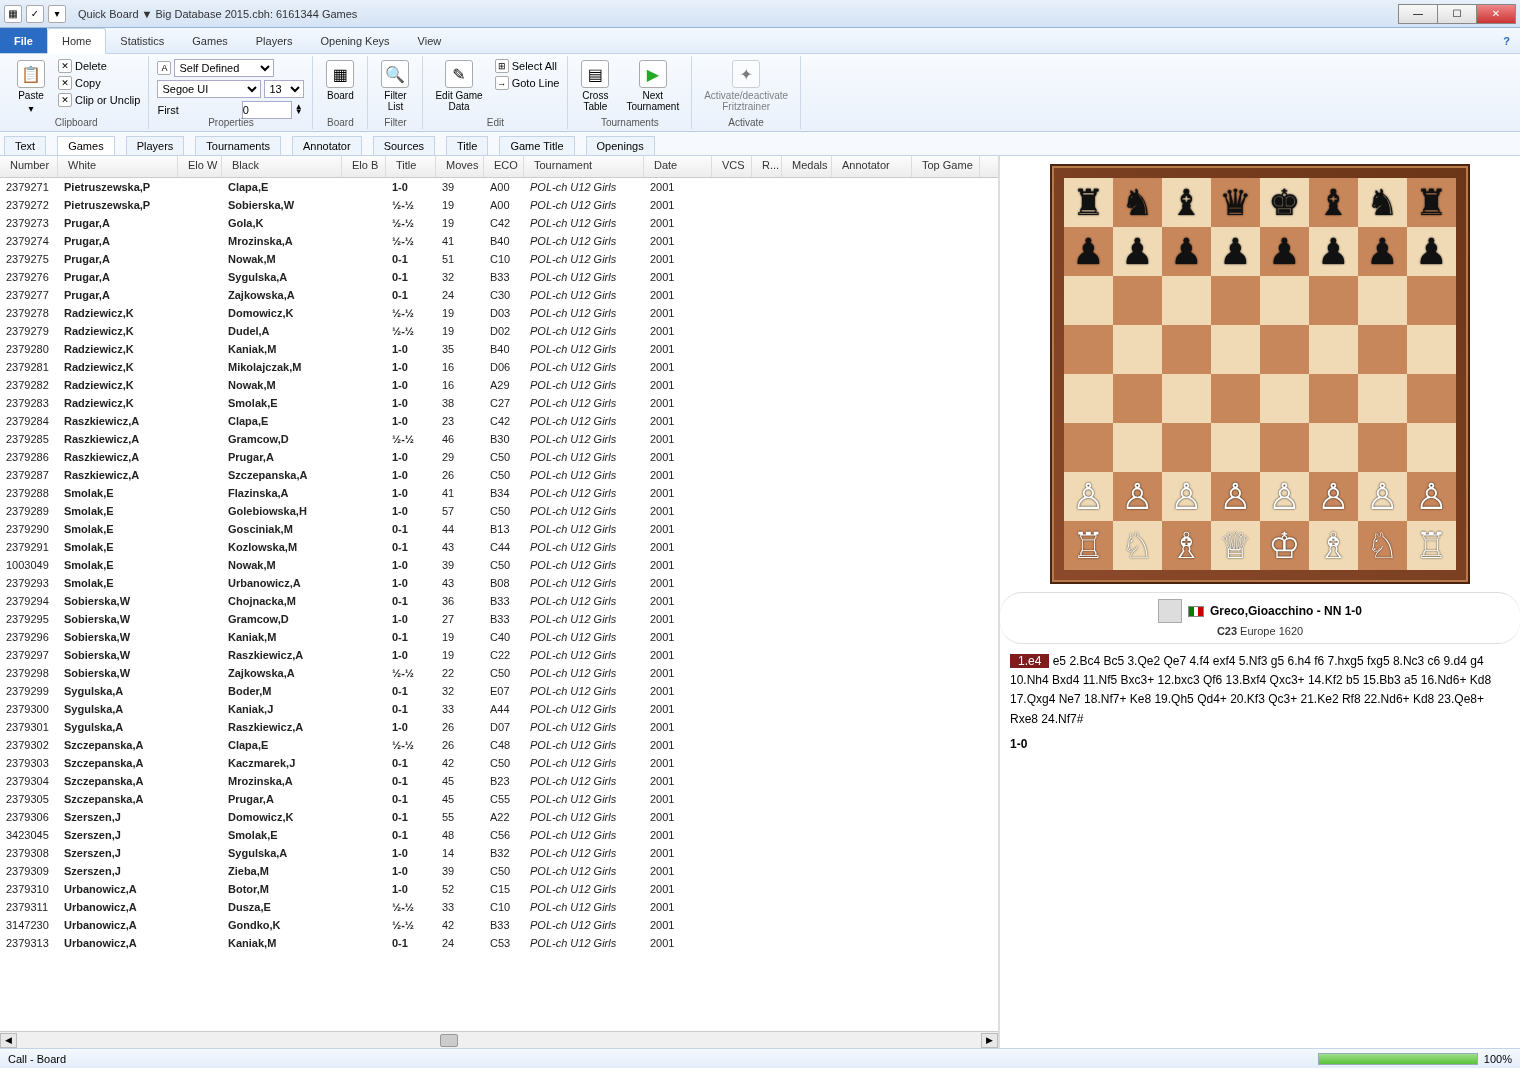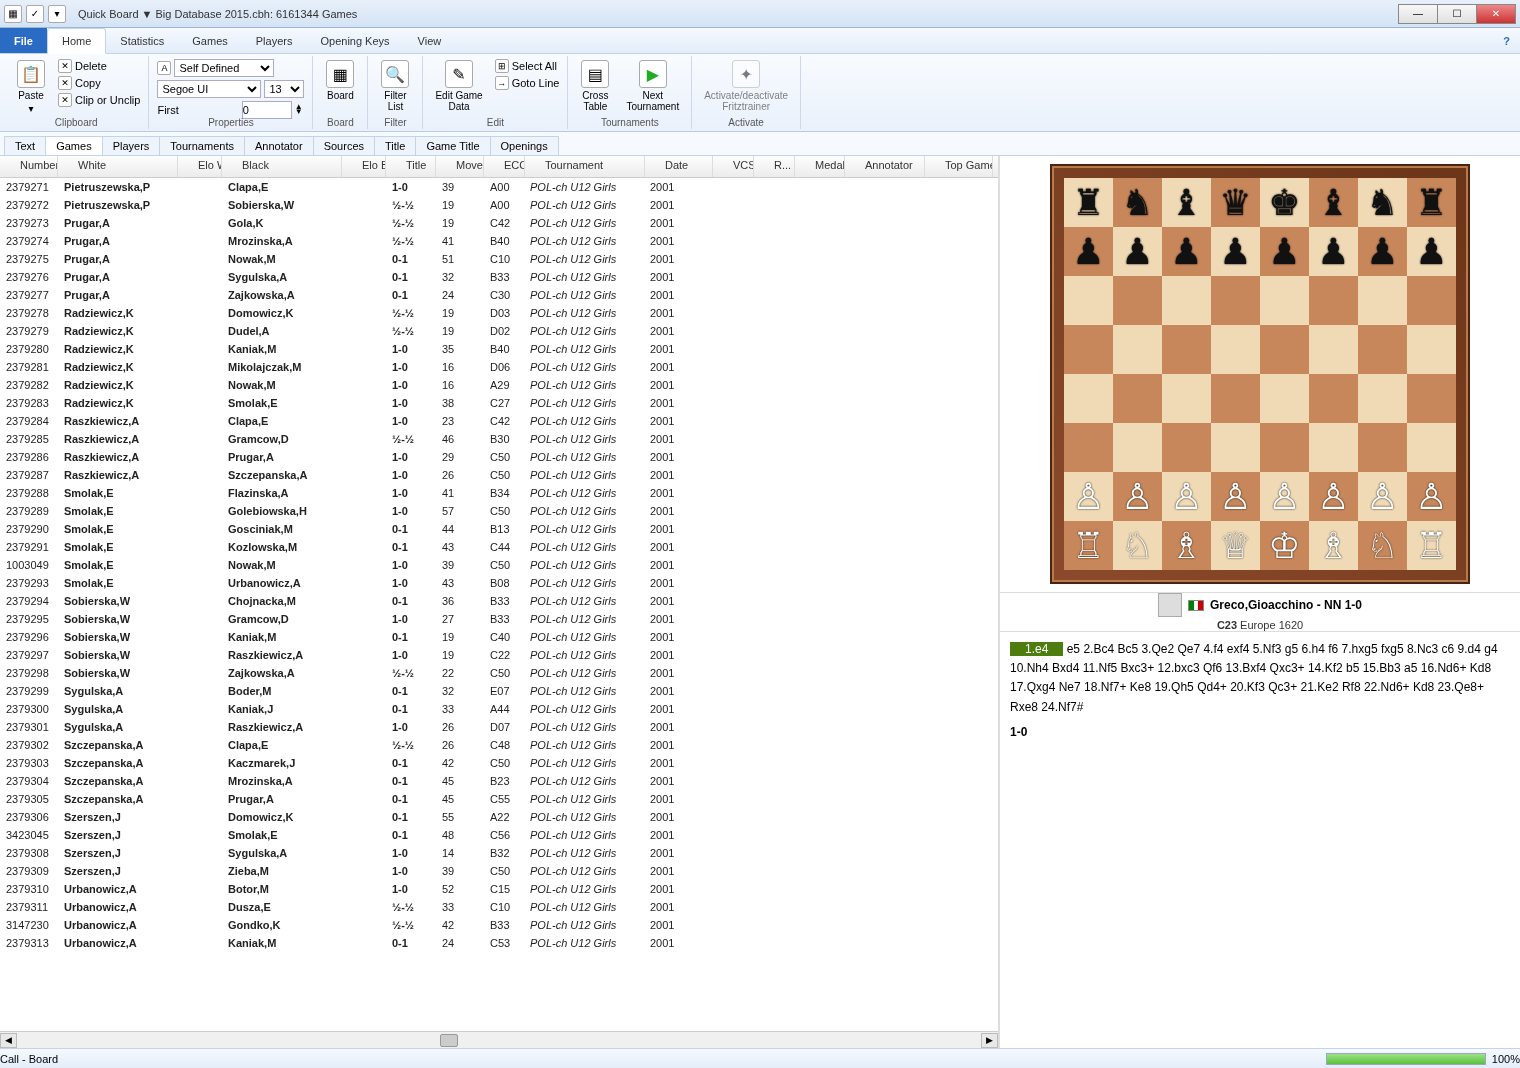--- a/index.html
+++ b/index.html
@@ -20,54 +20,54 @@
 .ribbon .group { border-right: 1px solid #cdd9e8; padding: 2px 6px; display: flex; flex-direction: column; position: relative; }
 .ribbon .group .label { position: absolute; bottom: 1px; left: 0; right: 0; text-align: center; font-size: 10px; color: #555; }
 .ribbon .group .body { flex: 1; display: flex; align-items: flex-start; gap: 4px; }
 .ribbon .bigbtn { display: flex; flex-direction: column; align-items: center; gap: 2px; padding: 2px 6px; min-width: 42px; }
 .ribbon .bigbtn .ico { width: 28px; height: 28px; background: #fff; border: 1px solid #aaa; border-radius: 3px; display: flex; align-items: center; justify-content: center; font-size: 16px; }
 .ribbon .bigbtn span { font-size: 10px; text-align: center; line-height: 1.1; }
 .ribbon .smallcol { display: flex; flex-direction: column; gap: 1px; }
 .ribbon .smallrow { display: flex; align-items: center; gap: 3px; font-size: 11px; padding: 1px 2px; }
 .ribbon .smallrow .lilico { width: 14px; height: 14px; background: #fff; border: 1px solid #aaa; border-radius: 2px; font-size: 9px; display:flex; align-items:center; justify-content:center; }
 .ribbon select, .ribbon input { font-size: 11px; border: 1px solid #aac; background: #fff; height: 18px; }
-.subtabs { height: 24px; display: flex; align-items: flex-end; padding: 0 4px; background: #f6f9fd; border-bottom: 1px solid #c3d4e8; gap: 0; }
+.subtabs { height: 24px; display: flex; align-items: flex-end; padding: 0 4px; background: #f6f9fd; border-bottom: 1px solid #c3d4e8; gap: 12px; }
 .subtabs .st { padding: 3px 10px; border: 1px solid #c3d4e8; border-bottom: none; background: #eef4fb; margin-right: -1px; font-size: 11px; }
 .subtabs .st.active { background: #fff; position: relative; z-index: 2; }
 .content { display: flex; height: calc(1068px - 28px - 26px - 78px - 24px - 20px); }
 .gridwrap { flex: 0 0 1000px; display: flex; flex-direction: column; border-right: 2px solid #ddd; }
 .gridhead { display: flex; background: linear-gradient(#fdfdfd,#ececec); border-bottom: 1px solid #ccc; height: 22px; }
-.gridhead .col { border-right: 1px solid #ddd; padding: 3px 20px; font-size: 11px; color: #333; overflow: hidden; white-space: nowrap; }
+.gridhead .col { border-right: 1px solid #ddd; padding: 3px 10px; font-size: 11px; color: #333; overflow: hidden; white-space: nowrap; }
 .gridbody { flex: 1; overflow: hidden; }
 .row { display: flex; height: 18px; align-items: center; font-size: 11px; color: #222; }
 .row .cell { padding: 0 6px; overflow: hidden; white-space: nowrap; }
 .row .cell.bold { font-weight: bold; }
 .row .cell.italic { font-style: italic; }
 .hscroll { height: 17px; background: #f0f0f0; border-top: 1px solid #ccc; display: flex; align-items: center; position: relative; }
 .hscroll .thumb { position: absolute; left: 440px; width: 18px; height: 13px; background: #ccc; border: 1px solid #999; border-radius: 2px; }
 .hscroll .arrow { width: 17px; height: 15px; background: #e8e8e8; border: 1px solid #bbb; display: flex; align-items: center; justify-content: center; font-size: 9px; }
 .hscroll .arrow.right { margin-left: auto; }
 .rightpane { flex: 1; display: flex; flex-direction: column; background: #fff; }
 .boardwrap { padding: 8px; background: #fff; }
 .boardframe { width: 420px; height: 420px; margin: 0 auto; background: linear-gradient(45deg,#8b4a2b,#6b3518); padding: 14px; box-shadow: inset 0 0 0 2px #4a2410, inset 0 0 0 4px #b87a4a; }
 .board { width: 100%; height: 100%; display: grid; grid-template-columns: repeat(8,1fr); grid-template-rows: repeat(8,1fr); }
 .sq { display: flex; align-items: center; justify-content: center; font-size: 36px; line-height: 1; }
 .sq.light { background: #f0dab5; }
 .sq.dark { background: #c8875a; }
 .sq .pc { font-family: "Segoe UI Symbol", serif; }
-.gameinfo { text-align: center; padding: 0; border-top: 1px solid #ddd; border-bottom: 1px solid #ddd; }
+.gameinfo { text-align: center; padding: 6px; border-top: 1px solid #ddd; border-bottom: 1px solid #ddd; border-radius: 22px; }
 .gameinfo .line1 { display: flex; justify-content: center; align-items: center; gap: 6px; font-weight: bold; font-size: 12px; }
 .gameinfo .flag { width: 16px; height: 11px; background: linear-gradient(to right, #008000 33%, #fff 33% 66%, #cc0000 66%); border: 1px solid #888; }
 .gameinfo .avatar { width: 24px; height: 24px; background: #ddd; border: 1px solid #aaa; }
 .gameinfo .line2 { font-size: 11px; color: #333; margin-top: 2px; }
 .gameinfo .line2 b { font-weight: bold; }
 .notation { flex: 1; padding: 8px 10px; font-size: 12px; line-height: 1.6; overflow: auto; }
-.notation .curmove { background: #4d7c0f; color: #fff; padding: 0 15px; }
+.notation .curmove { background: #7f1d1d; color: #fff; padding: 0 8px; }
 .notation .result { font-weight: bold; margin-top: 6px; }
-.statusbar { height: 20px; background: linear-gradient(#f5f9ff,#e3edf9); border-top: 1px solid #c3d4e8; display: flex; align-items: center; padding: 0 0; font-size: 11px; text-align: right; }
+.statusbar { height: 20px; background: linear-gradient(#f5f9ff,#e3edf9); border-top: 1px solid #c3d4e8; display: flex; align-items: center; padding: 0 8px; font-size: 11px; text-align: right; }
 .statusbar .progress { margin-left: auto; width: 160px; height: 12px; border: 1px solid #9ab; background: #fff; position: relative; }
 .statusbar .progress .fill { position: absolute; inset: 0; background: linear-gradient(#9de08a,#5bc23a); }
 .statusbar .pct { margin-left: 6px; }
 
 .c-num{width:58px}.c-white{width:120px}.c-elow{width:44px}.c-black{width:120px}.c-elob{width:44px}.c-res{width:50px}.c-mov{width:48px}.c-eco{width:40px}.c-tour{width:120px}.c-date{width:68px}.c-vcs{width:40px}.c-r{width:30px}.c-med{width:50px}.c-ann{width:80px}.c-top{width:68px}
 </style>
 </head>
 <body>
 
 <div class="titlebar">

